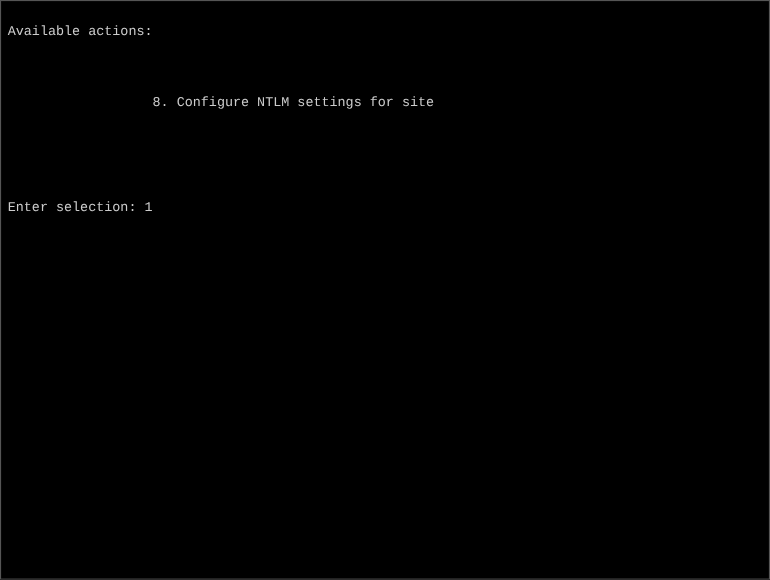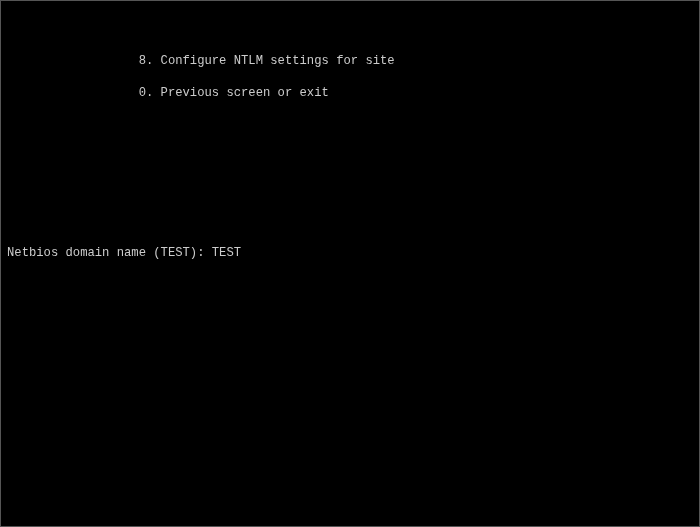--- a/index.html
+++ b/index.html
@@ -22,28 +22,28 @@
     border: 1px solid #555;
     position: relative;
   }
   .line { white-space: pre; }
   .blank { height: 16px; }
 </style>
 </head>
 <body>
 
 <div class="terminal">
+<div class="line">Available actions:</div>
 <div class="blank"></div>
 <div class="line">                  <span>8. Configure NTLM settings for site</span></div>
-<div class="line">                  <span>0. Previous screen or exit</span></div>
 <div class="blank"></div>
 <div class="blank"></div>
+<div class="line"><span>Enter selection: </span><span>1</span></div>
 <div class="blank"></div>
 <div class="blank"></div>
-<div class="line"><span>Netbios domain name (TEST): </span><span>TEST</span></div>
 <div class="blank"></div>
 <div class="blank"></div>
 <div class="blank"></div>
 <div class="blank"></div>
 
 
 
 
 
 

